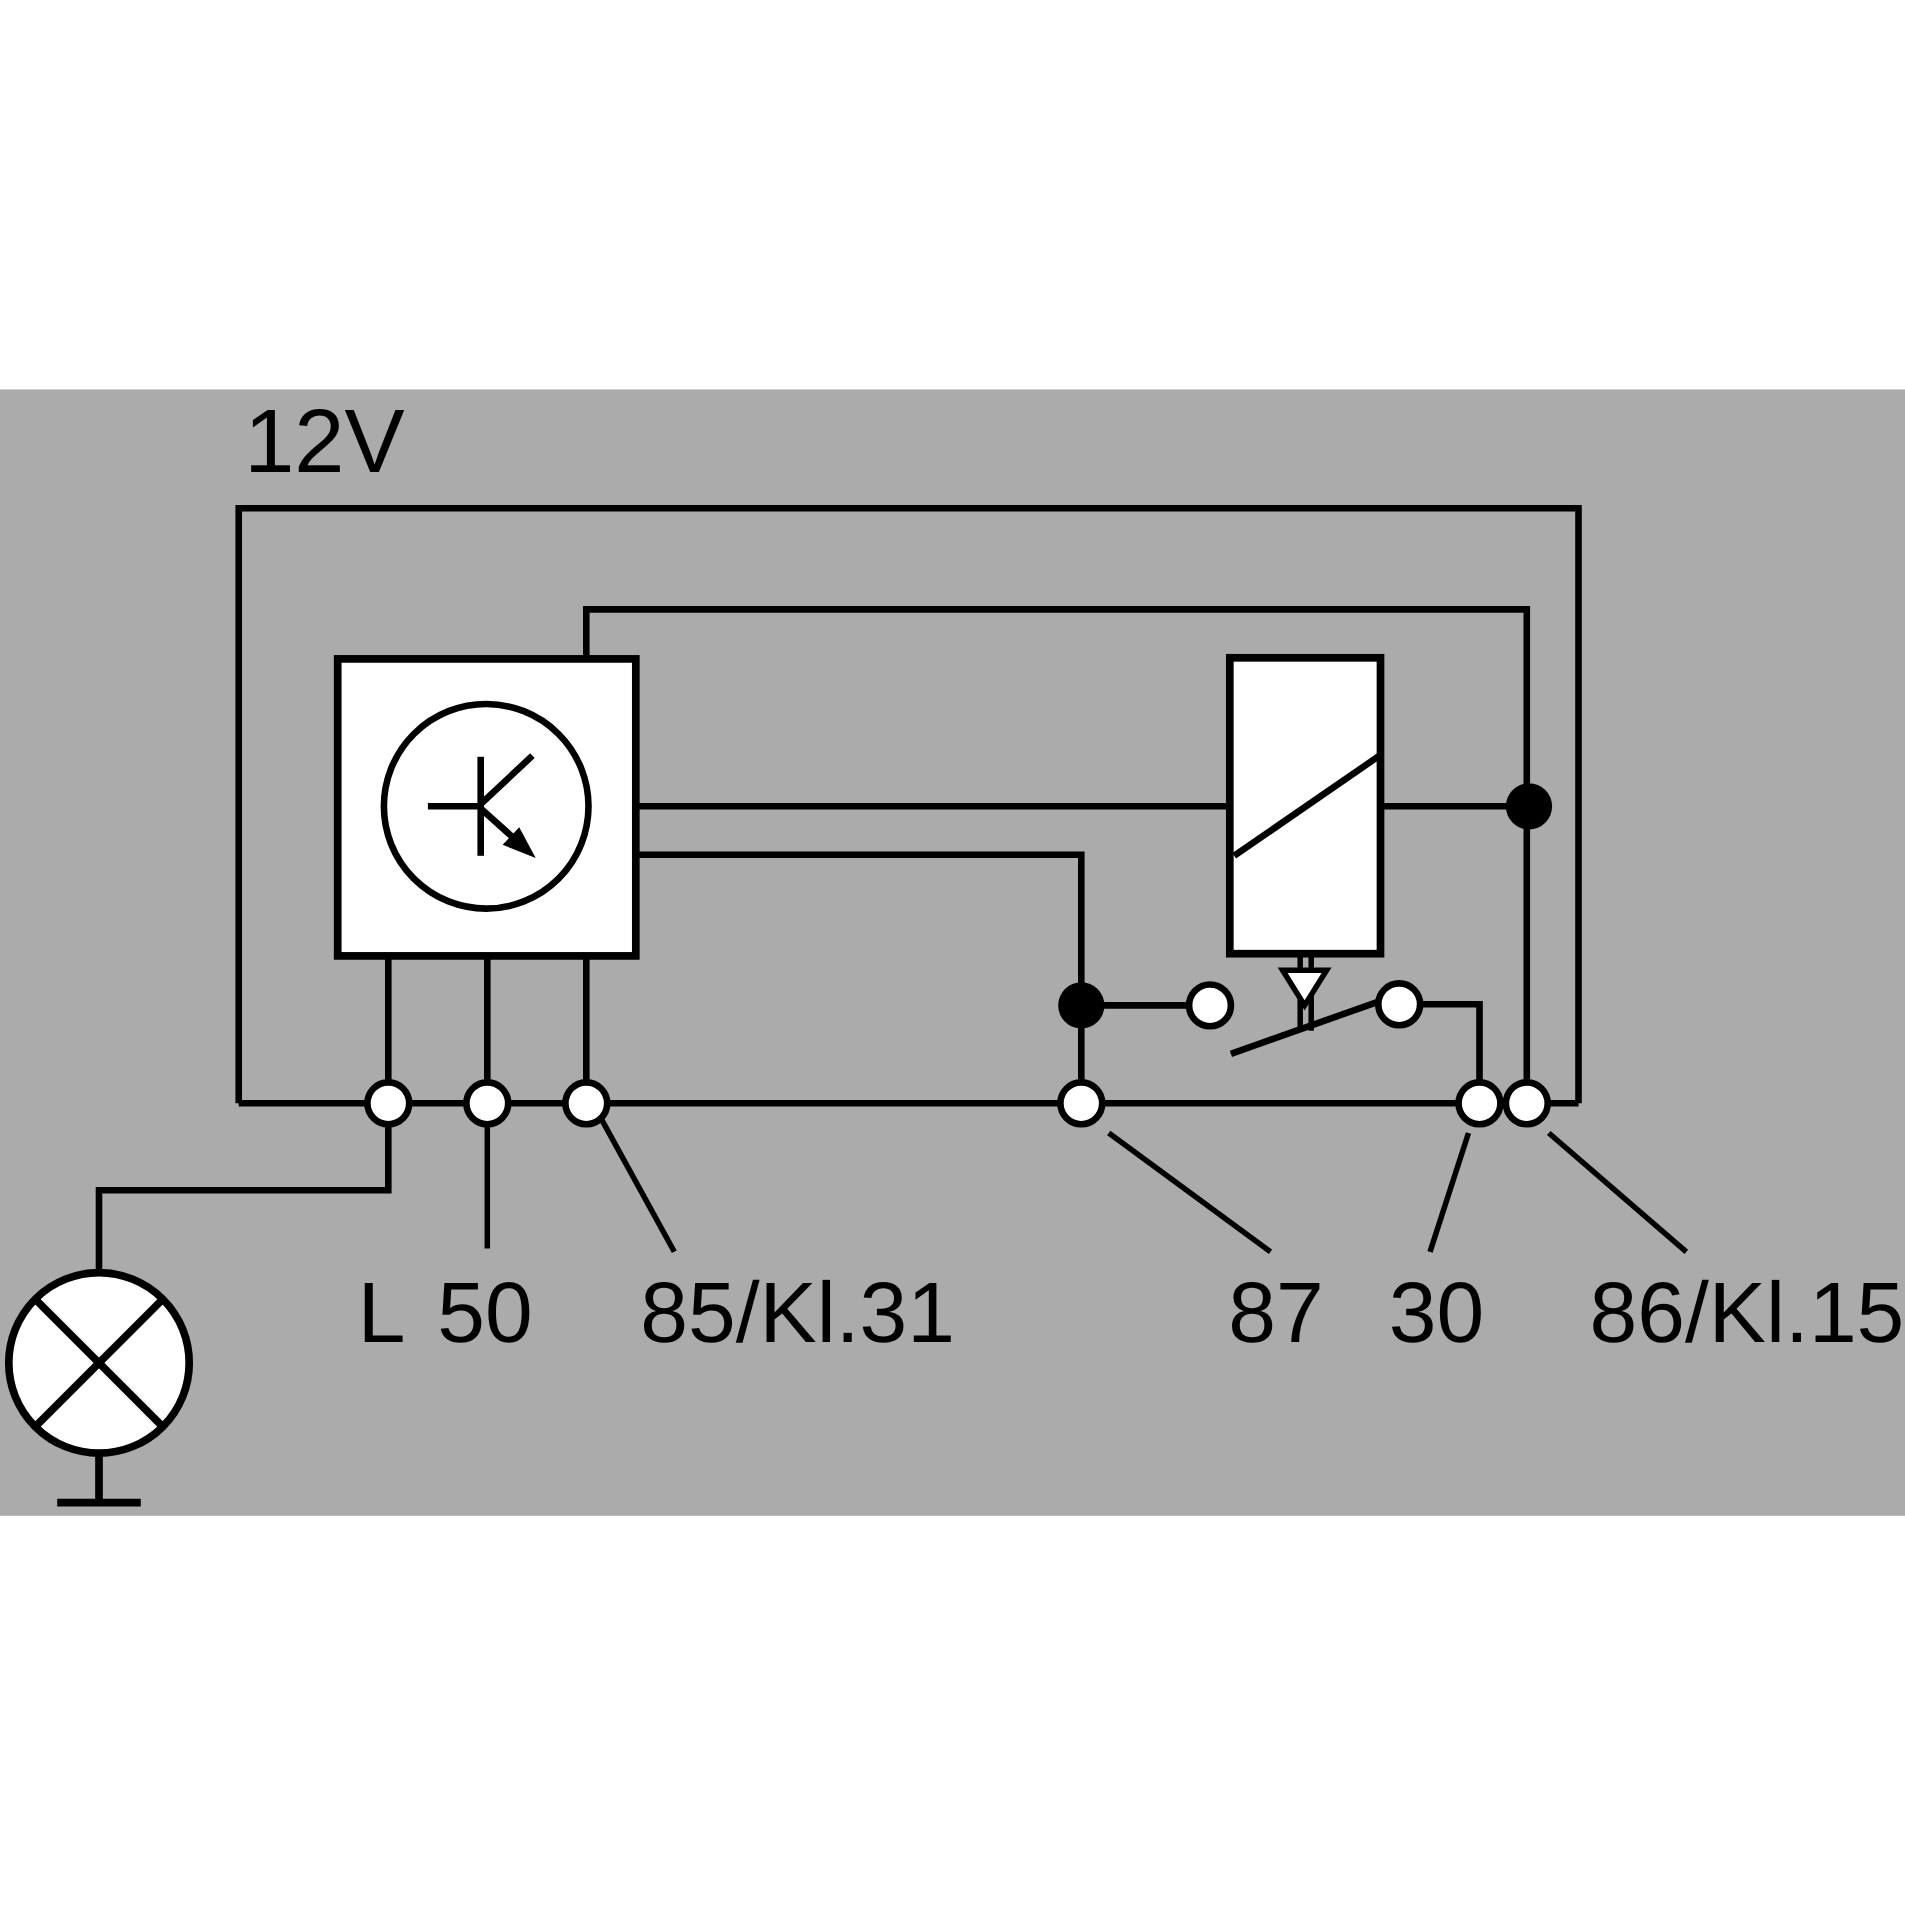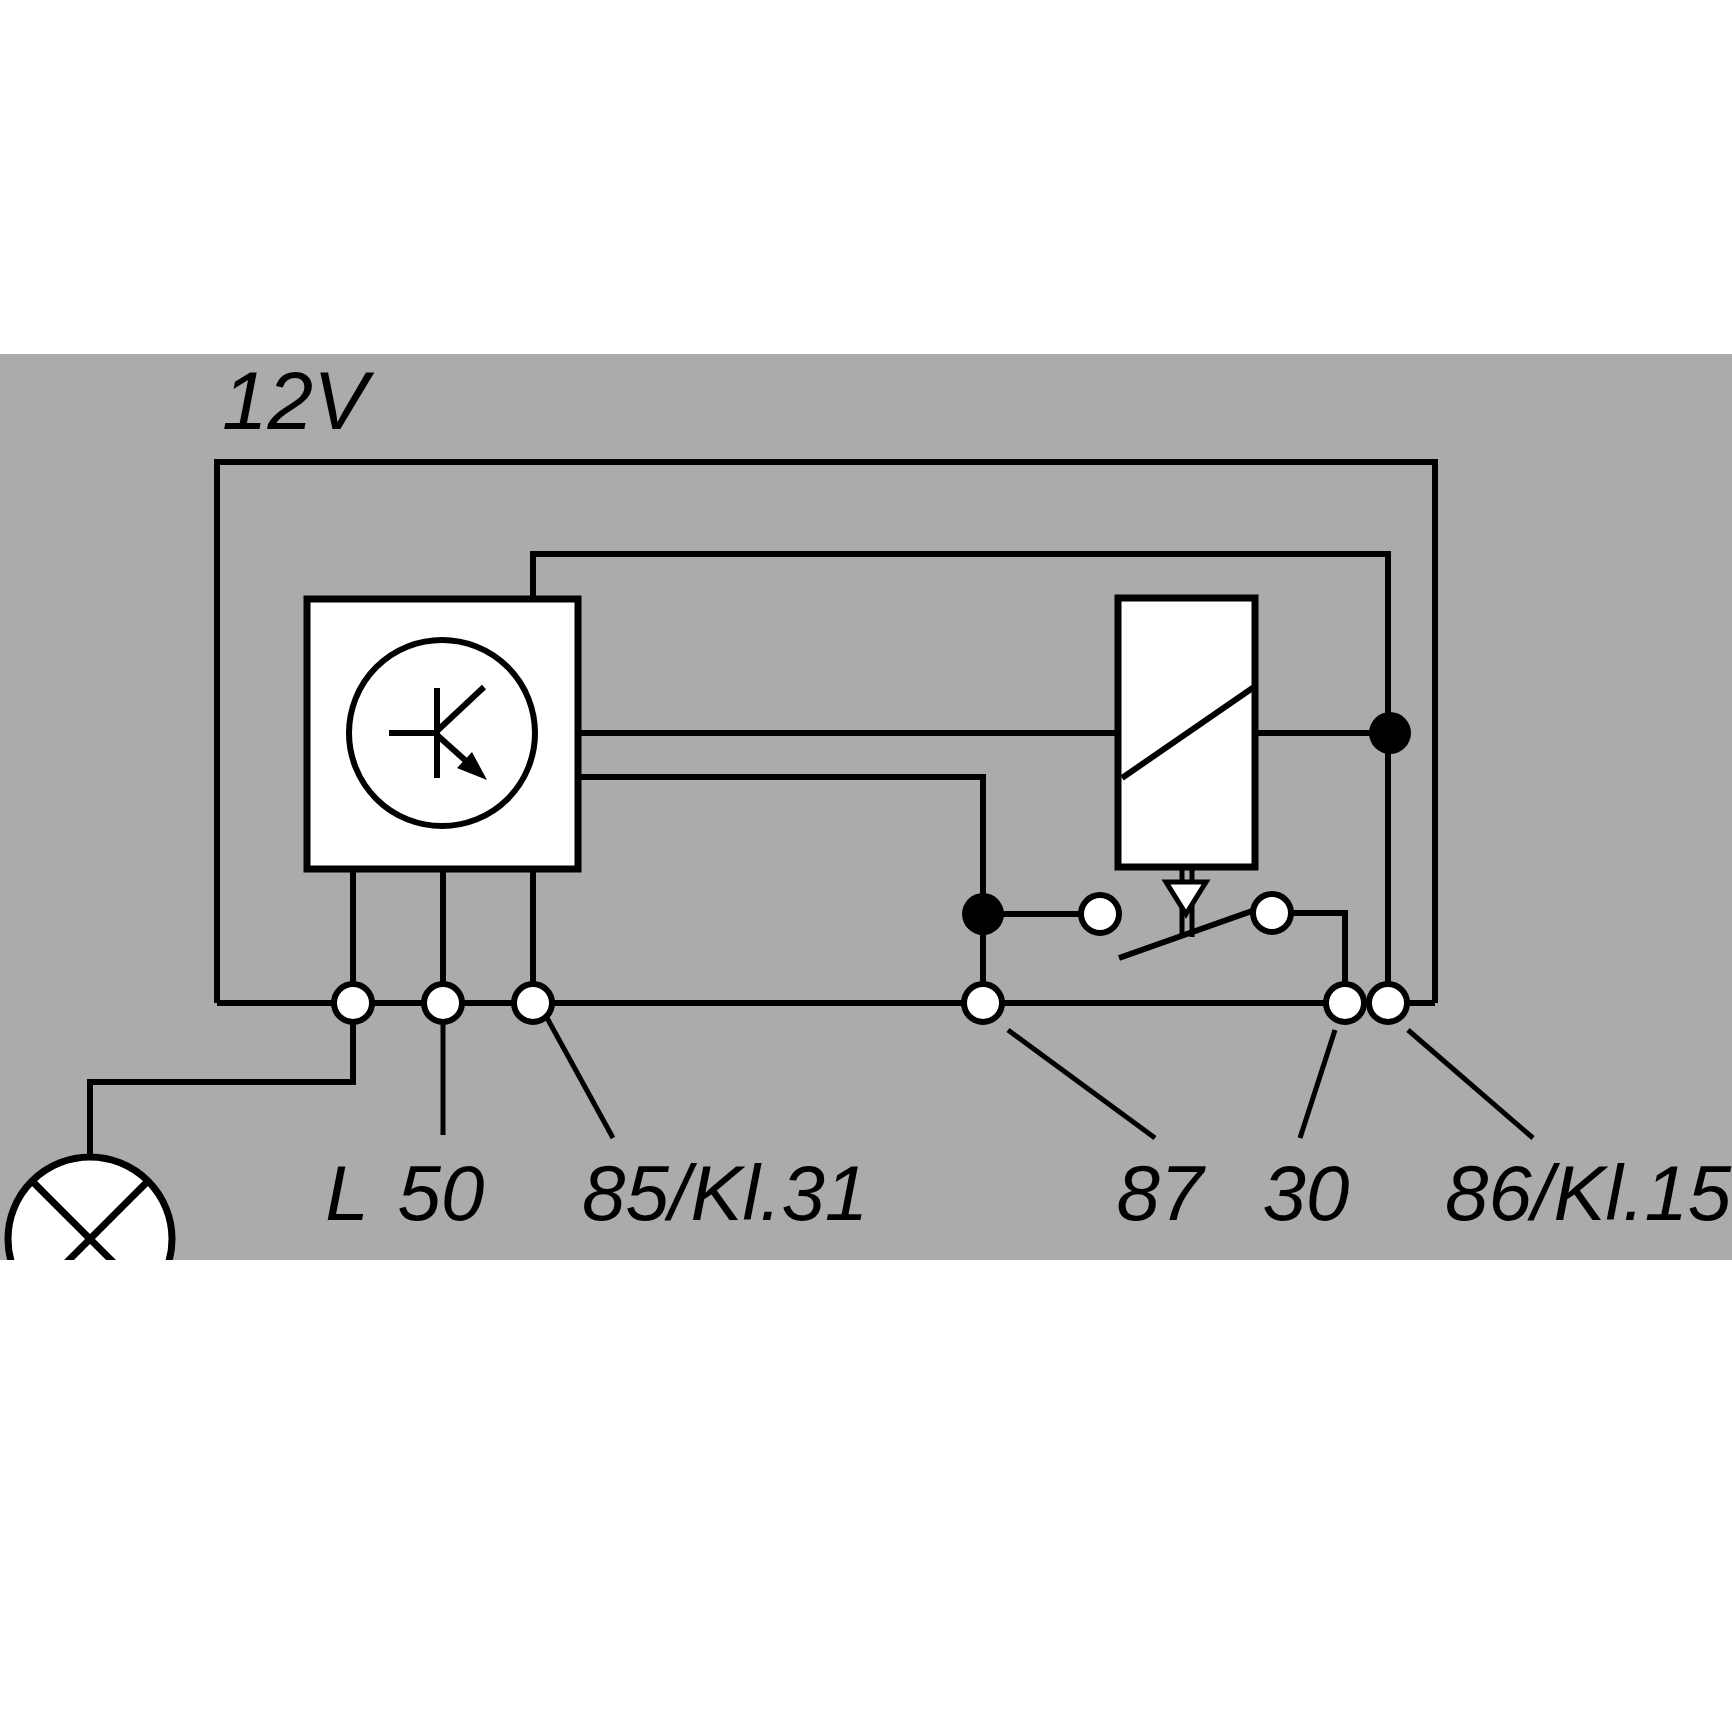--- a/index.html
+++ b/index.html
@@ -1,19 +1,18 @@
 <!DOCTYPE html>
 <html><head>
 <meta charset="utf-8">
 <style>
   html, body { margin: 0; padding: 0; background: #ffffff; }
   .page {
-    width: 1732px; height: 1260px; position: relative;
+    width: 1732px; height: 1732px; position: relative;
     font-family: "Liberation Sans", sans-serif;
-    font-style: italic;
   }
   svg { display: block; }
   .wire   { stroke: #000; stroke-width: 6; fill: none; }
   .wire7  { stroke: #000; stroke-width: 7; fill: none; }
   .thin   { stroke: #000; stroke-width: 5; fill: none; }
   .box    { fill: #fff; stroke: #000; stroke-width: 7; }
   .term   { fill: #fff; stroke: #000; stroke-width: 6; }
   .dot    { fill: #000; stroke: none; }
   .sym    { stroke: #000; stroke-width: 6; fill: none; }
   .arrowhead { fill: #000; stroke: none; }

